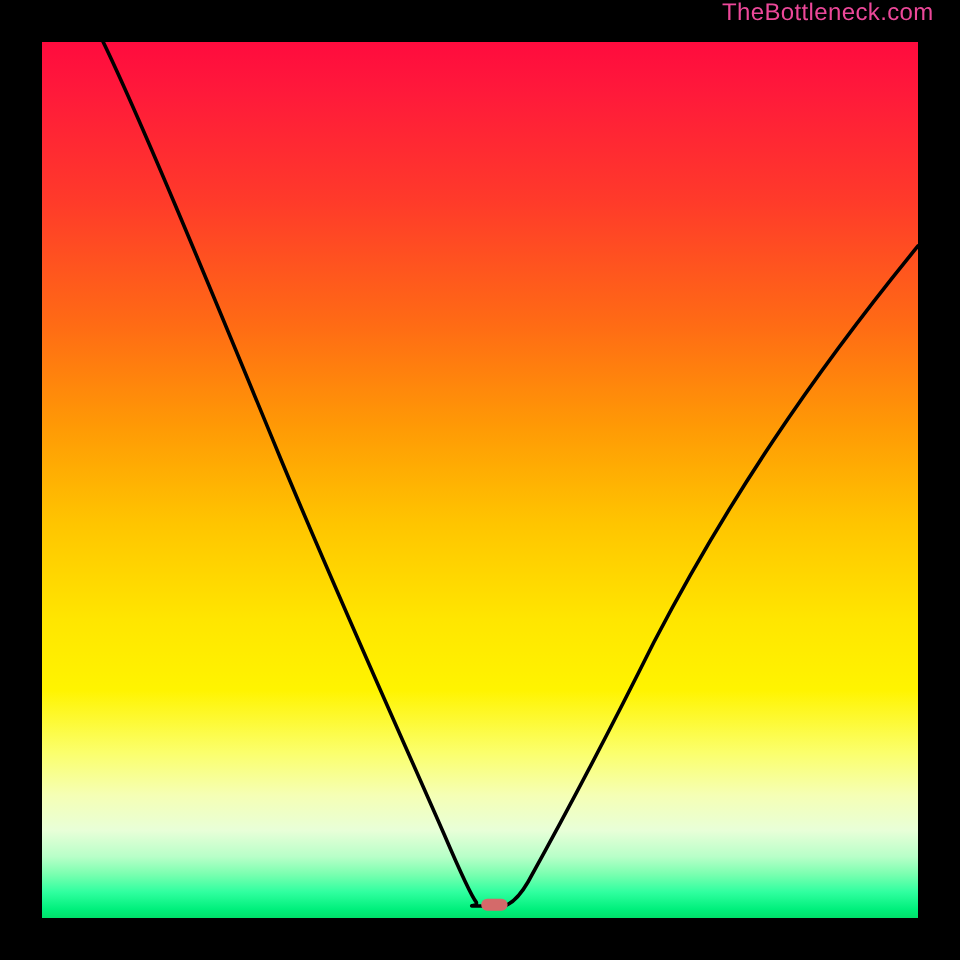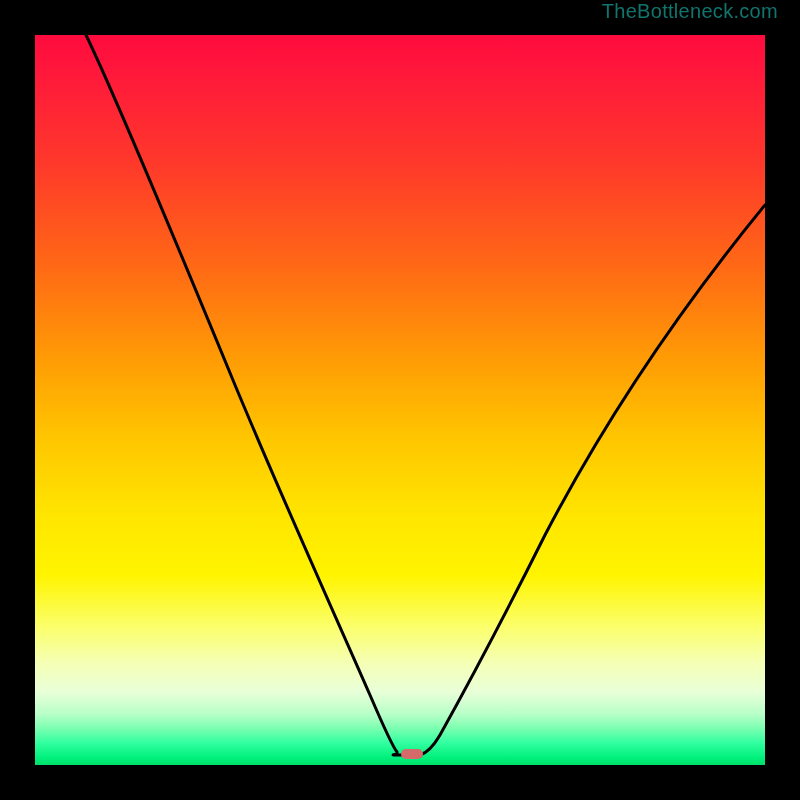--- a/index.html
+++ b/index.html
@@ -51,21 +51,21 @@
   .curve-svg {
     position: absolute;
     inset: 0;
     width: 100%;
     height: 100%;
   }
   .watermark {
     position: absolute;
     top: 0px;
     right: 22px;
-    color: #0f766e;
+    color: #ec4899;
     font-size: 20px;
     font-weight: 500;
     letter-spacing: 0.3px;
   }
 </style>
 </head>
 <body>
 
 <div class="watermark">TheBottleneck.com</div>
 

